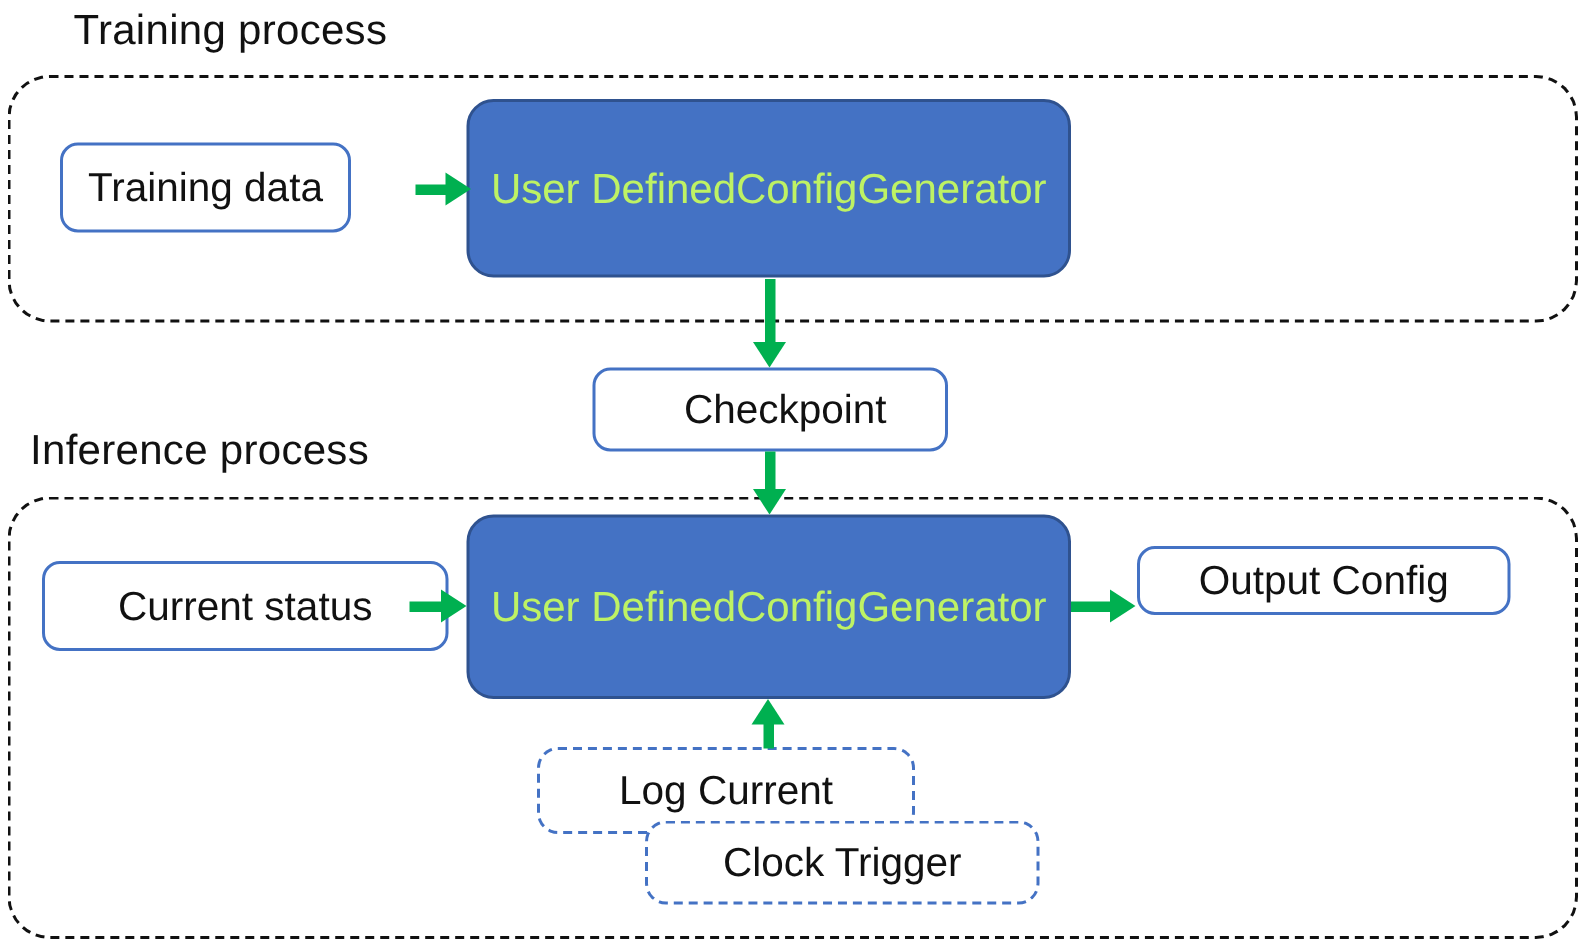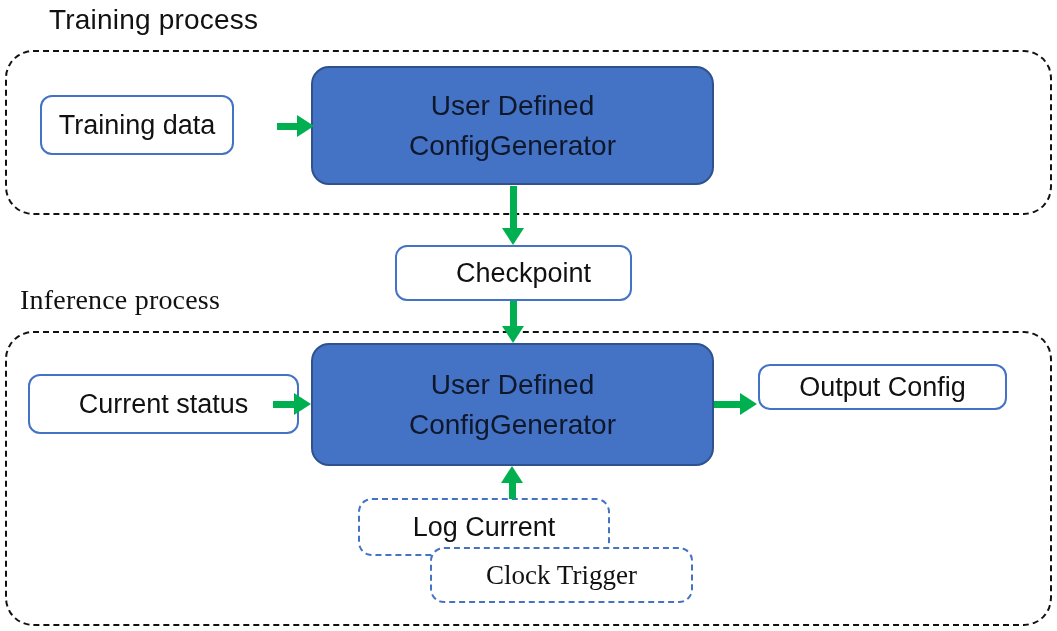--- a/index.html
+++ b/index.html
@@ -42,23 +42,22 @@
     white-space: nowrap;
   }
   .node.white-box {
     border: 2px solid var(--accent-blue, #4472C4);
     border-radius: 12px;
   }
   .node.blue-box {
     background: var(--accent-blue, #4472C4);
     border: 2.5px solid var(--accent-blue-dark, #2F528F);
     border-radius: 18px;
-    color: #0f172a;
+    color: #bef264;
     font-size: 28px;
-    flex-direction: column;
     line-height: 40px;
     text-align: center;
   }
   .node.dashed-box {
     border: 2.5px dashed var(--accent-blue, #4472C4);
     border-radius: 14px;
   }
   .arrow-part {
     position: absolute;
     z-index: 5;
@@ -79,30 +78,30 @@
     border-top: 17px solid var(--green, #00B050);
     border-left: 11px solid transparent;
     border-right: 11px solid transparent;
   }
   .head.up {
     border-bottom: 17px solid var(--green, #00B050);
     border-left: 11px solid transparent;
     border-right: 11px solid transparent;
   }
   .z-log { z-index: 2; }
-  .z-clock { z-index: 3; font-family: Liberation Serif, serif; }
+  .z-clock { z-index: 3; }
 </style>
 </head>
 <body>
 
 <div class="canvas">
 
   <div class="section-title" style="left:22px; top:4px;margin-left:27px;">Training process</div>
 
-  <div class="section-title" style="left:20px; top:284px;font-family:Liberation Serif, serif;">Inference process</div>
+  <div class="section-title" style="left:20px; top:284px;">Inference process</div>
 
   <div class="container-dashed" style="left:5px; top:50px; width:1043px; height:161px;"></div>
 
   <div class="container-dashed" style="left:5px; top:331px; width:1043px; height:291px;"></div>
 
   <div class="node white-box" style="left:40px; top:95px; width:194px; height:60px;">
     <span>Training data</span>
   </div>
 
   <div class="node blue-box" style="left:311px; top:66px; width:403px; height:119px;">

